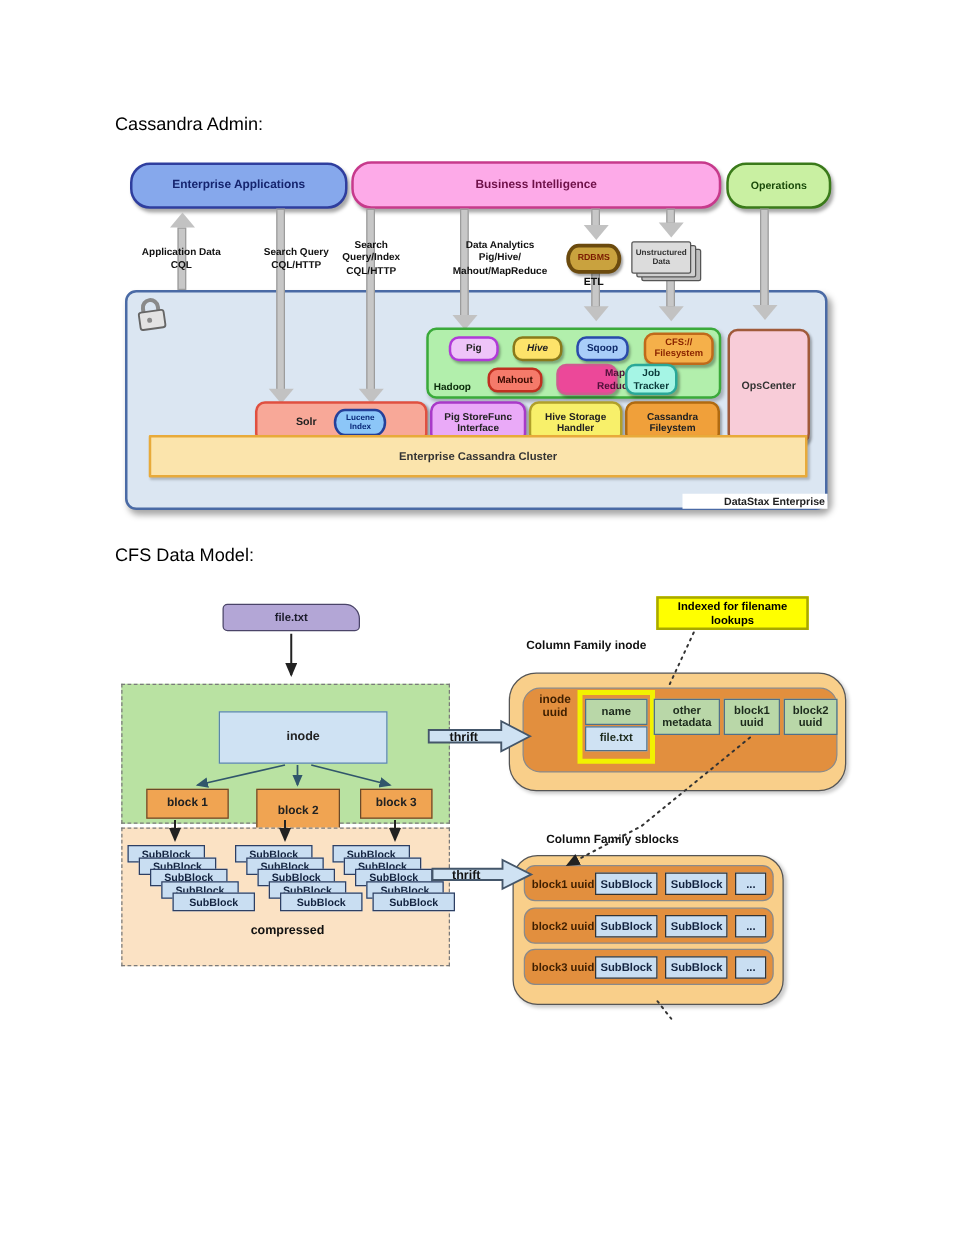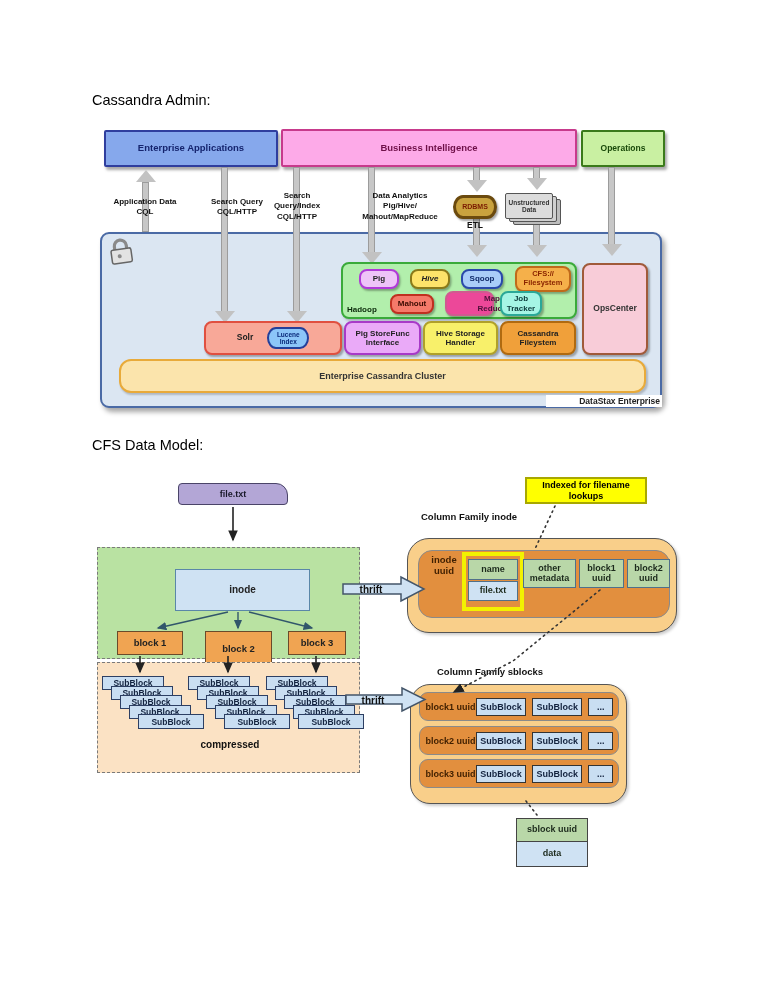--- a/index.html
+++ b/index.html
@@ -3,21 +3,21 @@
 <meta charset="utf-8">
 <style>
   html,body{margin:0;padding:0;background:#fff;}
   .canvas{position:relative;width:768px;height:994px;background:#ffffff;overflow:hidden;
           font-family:"Liberation Sans",sans-serif;}
   .abs{position:absolute;}
   .pre{white-space:pre-line;}
   .bx{position:absolute;box-sizing:border-box;display:flex;align-items:center;justify-content:center;
       text-align:center;font-weight:bold;line-height:1.15;}
   .heading{position:absolute;font-size:14.5px;font-weight:500;color:#000;}
-  .topbox{border-radius:2px;border:2.5px solid;font-size:9.5px;
+  .topbox{border-radius:16px;border:2.5px solid;font-size:9.5px;
           box-shadow:2px 3px 3px rgba(0,0,0,.35);}
   .flowlbl{position:absolute;font-size:8px;font-weight:bold;color:#111;text-align:center;line-height:1.3;}
   .shaft{position:absolute;width:7px;background:#c7c7c7;border:1px solid #9c9c9c;box-sizing:border-box;}
   .tri{position:absolute;width:0;height:0;border-left:10px solid transparent;border-right:10px solid transparent;}
   .tri.down{border-top:12px solid #c2c2c2;}
   .tri.up{border-bottom:12px solid #c2c2c2;}
   .panel{position:absolute;box-sizing:border-box;border-radius:9px;border:2px solid #4a6aa5;background:#dbe6f2;
          box-shadow:3px 4px 5px rgba(0,0,0,.35);}
   .chip{border-radius:8px;border:2px solid;font-size:8px;box-shadow:1.5px 2px 2px rgba(0,0,0,.3);}
   .dash{position:absolute;box-sizing:border-box;border:1.6px dashed #7a7a7a;}
@@ -128,21 +128,21 @@
   </div>
   <div class="bx chip pre" style="left:344px;top:321px;width:77px;height:34px;background:#eaaaf8;border-color:#a83ac8;color:#222;">Pig StoreFunc
 Interface</div>
   <div class="bx chip pre" style="left:423px;top:321px;width:75px;height:34px;background:#f8f06a;border-color:#b0a02a;color:#222;">Hive Storage
 Handler</div>
   <div class="bx chip pre" style="left:500px;top:321px;width:76px;height:34px;background:#f0a03a;border-color:#b06a10;color:#222;">Cassandra
 Fileystem</div>
 
   <div class="bx chip" style="left:582px;top:263px;width:66px;height:92px;background:#f8ccd8;border-color:#a05a3a;color:#333;font-size:8.5px;">OpsCenter</div>
 
-  <div class="bx" style="left:119px;top:359px;width:527px;height:34px;background:#fbe4ac;border:2px solid #e8aa3a;border-radius:12px;font-size:9px;color:#333;box-shadow:1.5px 2px 2px rgba(0,0,0,.2);">Enterprise Cassandra Cluster</div>
+  <div class="bx" style="left:119px;top:348px;width:527px;height:34px;background:#fbe4ac;border:2px solid #e8aa3a;border-radius:1px;font-size:9px;color:#333;box-shadow:1.5px 2px 2px rgba(0,0,0,.2);">Enterprise Cassandra Cluster</div>
 
   <div class="abs" style="left:546px;top:395px;width:116px;text-align:right;font-size:8.5px;font-weight:bold;color:#222;background:#fff;padding:1px 2px;box-sizing:border-box;">DataStax Enterprise</div>
 
   <div class="heading" style="left:92px;top:437px;">CFS Data Model:</div>
 
   <div class="bx" style="left:178px;top:483px;width:110px;height:22px;background:#b3a6d6;border:1.5px solid #4a4468;border-radius:4px 12px 4px 4px;font-size:9px;color:#1a1a2a;">file.txt</div>
 
   <div class="bx pre" style="left:525px;top:477px;width:122px;height:27px;background:#ffff00;border:2px solid #a8a800;font-size:9px;color:#000;">Indexed for filename
 lookups</div>
 
@@ -204,24 +204,20 @@
     <span class="c">SubBlock</span>
     <span class="c dots">...</span>
   </div>
   <div class="orow" style="left:419px;top:759px;width:200px;height:29px;">
     <span class="k">block3 uuid</span>
     <span class="c">SubBlock</span>
     <span class="c">SubBlock</span>
     <span class="c dots">...</span>
   </div>
 
-  <div class="abs" style="left:516px;top:818px;width:72px;">
-    <div class="cell" style="width:72px;height:24px;background:#b9d7a8;border:1.5px solid #444;">sblock uuid</div>
-    <div class="cell" style="width:72px;height:25px;background:#cfe2f3;border:1.5px solid #444;border-top:none;">data</div>
-  </div>
 
   <svg style="left:343px;top:576px;" width="82" height="26" viewBox="0 0 82 26">
     <polygon points="0,8 58,8 58,1 81,13 58,25 58,18 0,18" fill="#cfe2f3" stroke="#44566a" stroke-width="1.5"></polygon>
     <text x="28" y="17" text-anchor="middle" font-size="10" font-weight="bold" fill="#111" font-family="Liberation Sans, sans-serif">thrift</text>
   </svg>
   <svg style="left:346px;top:687px;" width="80" height="25" viewBox="0 0 80 25">
     <polygon points="0,8 56,8 56,1 79,12.5 56,24 56,17 0,17" fill="#cfe2f3" stroke="#44566a" stroke-width="1.5"></polygon>
     <text x="27" y="16.5" text-anchor="middle" font-size="10" font-weight="bold" fill="#111" font-family="Liberation Sans, sans-serif">thrift</text>
   </svg>
 

